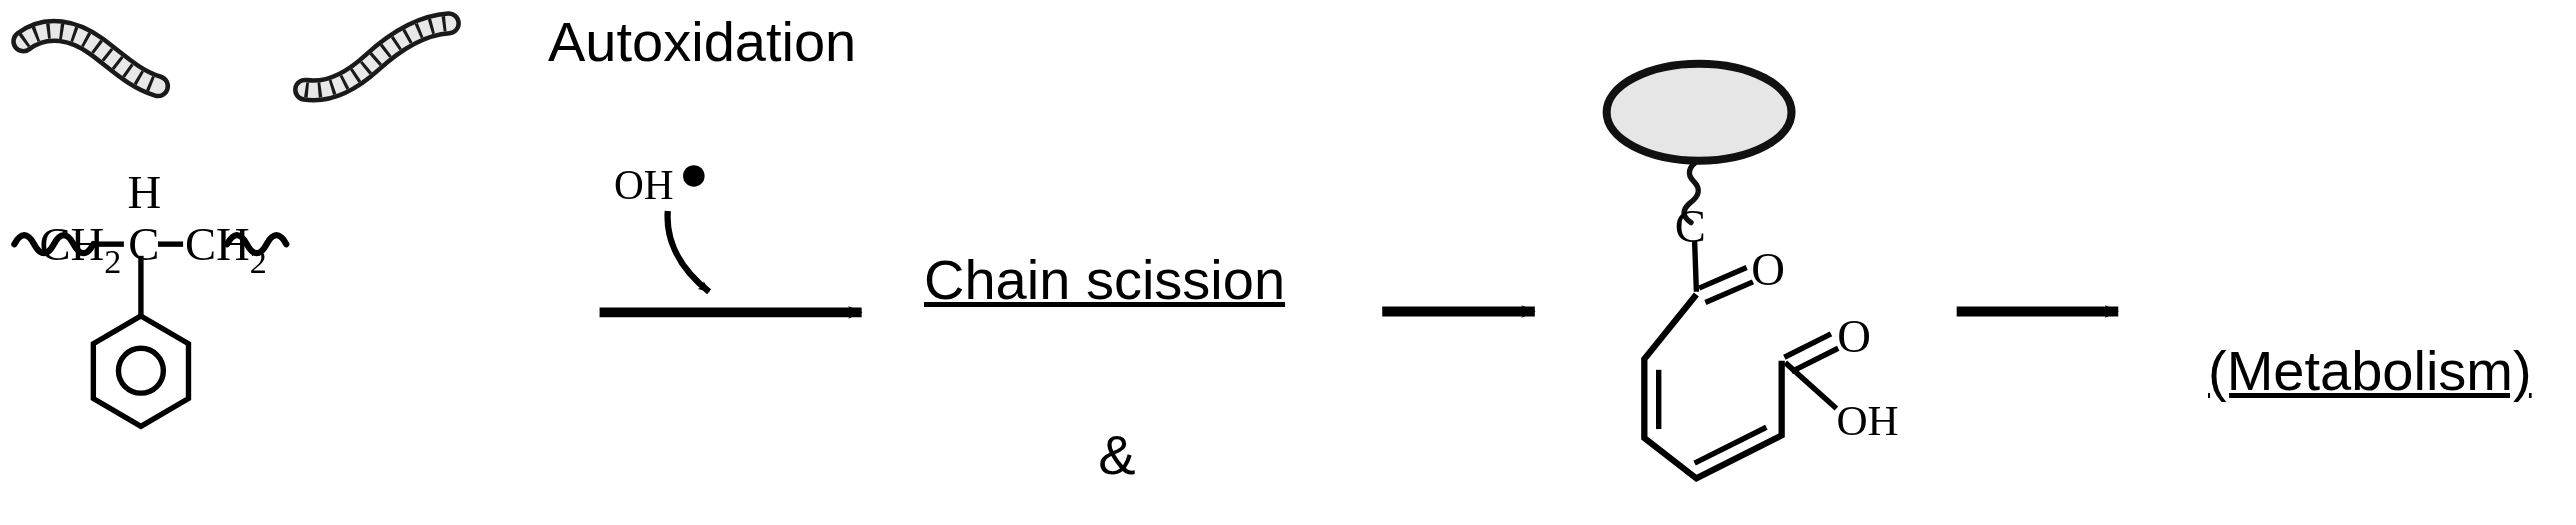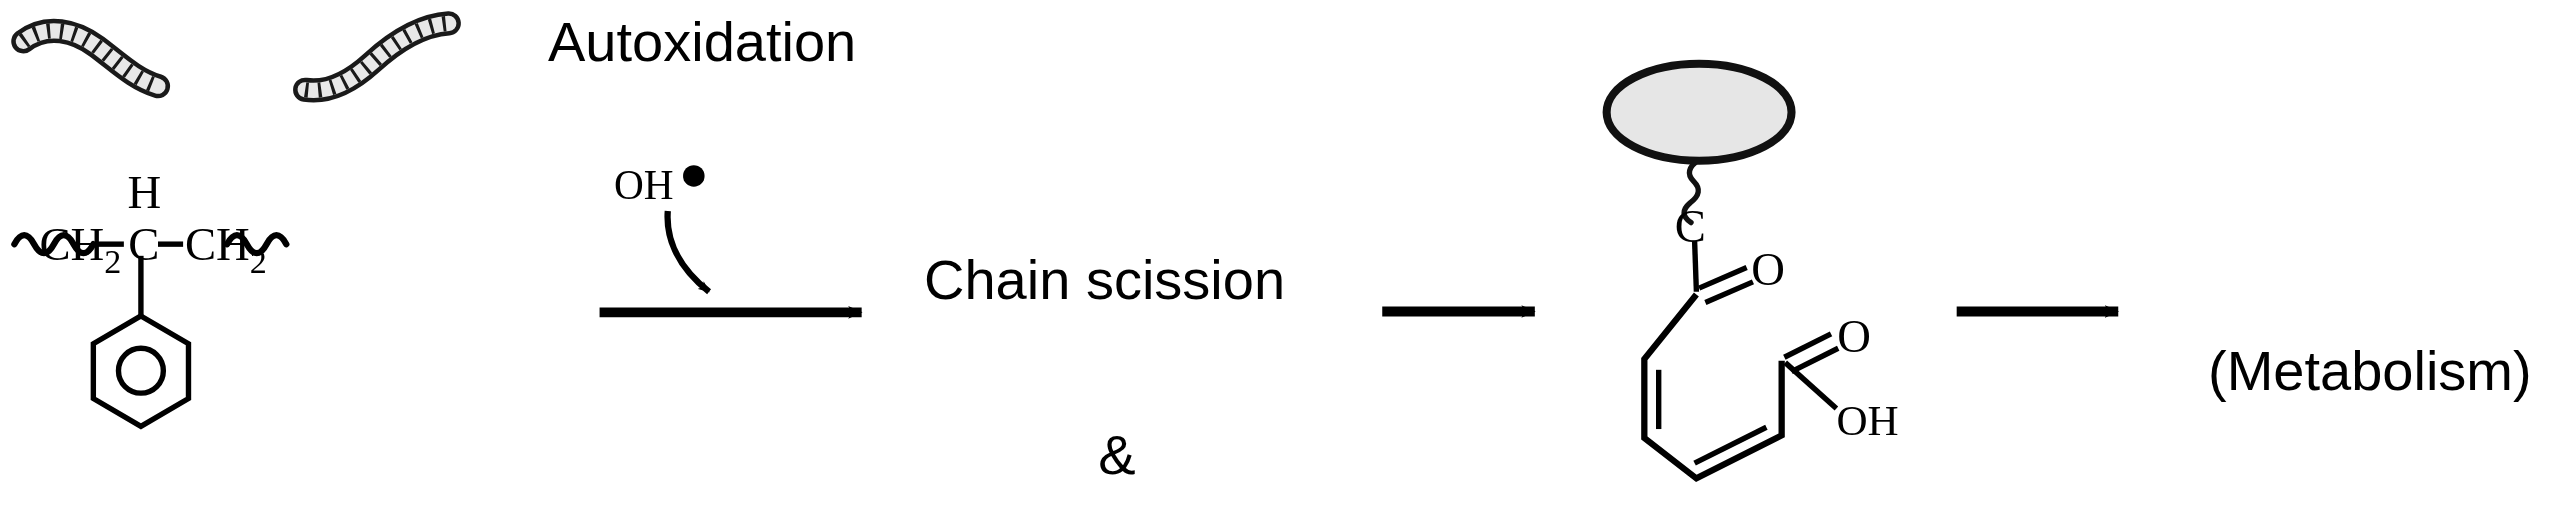--- a/index.html
+++ b/index.html
@@ -49,21 +49,21 @@
     text-align: center;
     width: 386px;
   }
   #digestion-block {
     left: 2208px;
     top: 226px;
     font-size: 56px;
     text-align: left;
     width: 368px;
   }
-  .cs-line { display: block; }
+  .cs-line { display: block; text-decoration: underline; }
 </style>
 </head>
 <body>
 
 <div id="scene">
 
   <svg class="layer" viewBox="0 0 2870 586" xmlns="http://www.w3.org/2000/svg">
     <defs>
       <marker id="arrowHead" markerWidth="16" markerHeight="14" refX="15" refY="7" orient="auto" markerUnits="userSpaceOnUse">
         <path d="M0,0 L16,7 L0,14 L4,7 Z" fill="#000"></path>

